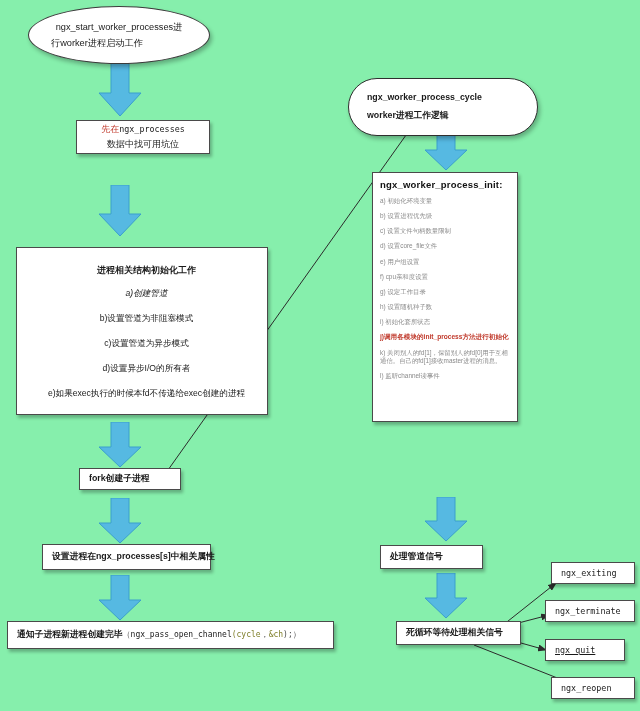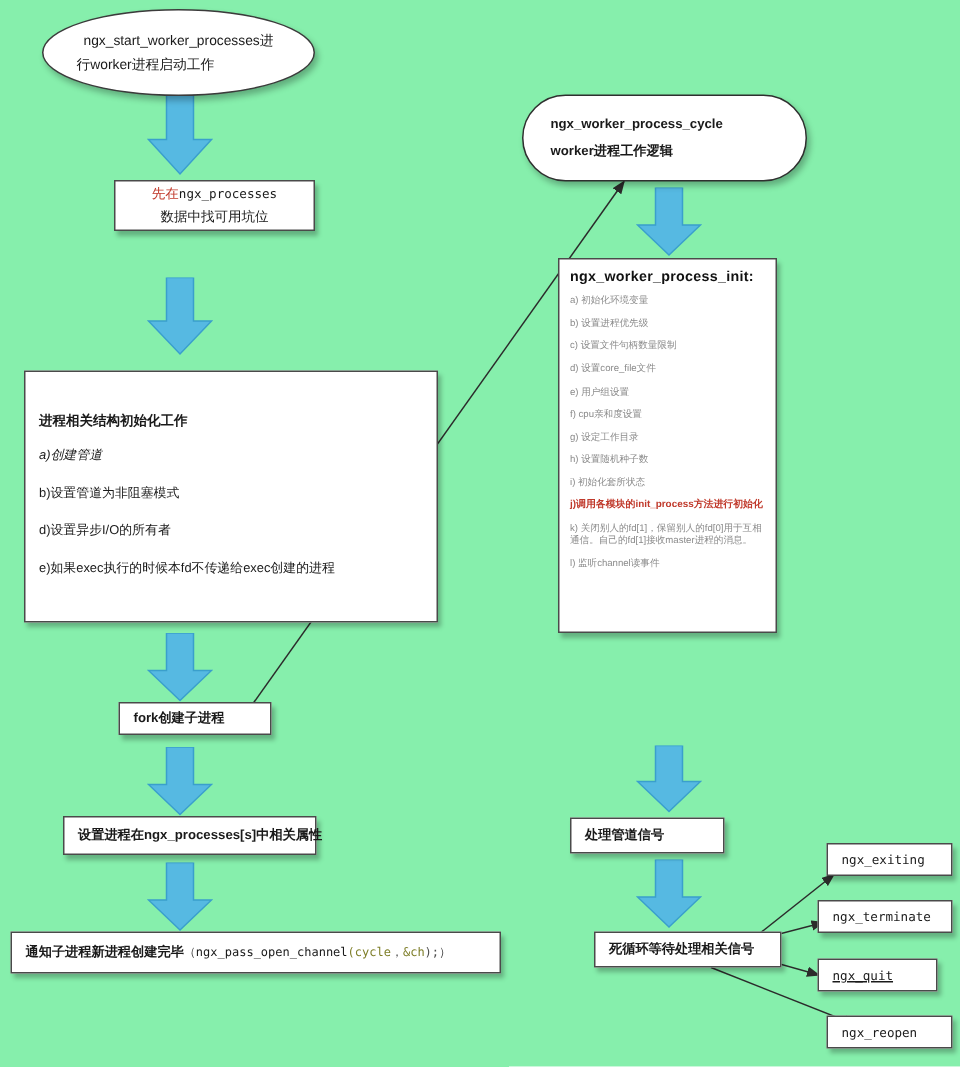--- a/index.html
+++ b/index.html
@@ -158,43 +158,44 @@
     <span class="ln" style="font-size:9.2px; margin-top:3px; align-self:flex-start; margin-left:22px;">行worker进程启动工作</span>
   </div>
 
   <div class="node rect center" id="node-find-slot" style="left:76px; top:120px; width:134px; height:34px;">
     <span class="ln" style="font-size:9px;">
       <span class="red">先在</span><span class="mono" style="font-size:8.4px;">ngx_processes</span>
     </span>
     <span class="ln" style="font-size:9px; margin-top:2px;">数据中找可用坑位</span>
   </div>
 
-  <div class="node rect padl" id="node-proc-init" style="left:16px; top:247px; width:276px; height:168px; padding-top:26px; justify-content:flex-start;">
+  <div class="node rect padl" id="node-proc-init" style="left:16px; top:247px; width:252px; height:168px; padding-top:16px; justify-content:flex-start;align-items:center;">
     <span class="ln bold" style="font-size:9px; margin-bottom:11px;">进程相关结构初始化工作</span>
     <span class="ln" style="font-size:8.6px; margin-bottom:13px;font-style:italic;">a)创建管道</span>
     <span class="ln" style="font-size:8.6px; margin-bottom:13px;">b)设置管道为非阻塞模式</span>
+    <span class="ln" style="font-size:8.6px; margin-bottom:13px;">c)设置管道为异步模式</span>
     <span class="ln" style="font-size:8.6px; margin-bottom:13px;">d)设置异步I/O的所有者</span>
     <span class="ln" style="font-size:8.6px;">e)如果exec执行的时候本fd不传递给exec创建的进程</span>
   </div>
 
   <div class="node rect padl" id="node-fork" style="left:79px; top:468px; width:102px; height:22px;">
     <span class="ln bold" style="font-size:8.8px;">fork创建子进程</span>
   </div>
 
   <div class="node rect padl" id="node-set-attr" style="left:42px; top:544px; width:169px; height:26px;">
     <span class="ln bold" style="font-size:8.8px;">设置进程在ngx_processes[s]中相关属性</span>
   </div>
 
   <div class="node rect padl" id="node-notify" style="left:7px; top:621px; width:327px; height:28px;">
     <span class="ln" style="font-size:8.8px;">
       <span class="bold">通知子进程新进程创建完毕</span><span class="mono gray" style="font-size:8px;">（</span><span class="mono" style="font-size:8px;">ngx_pass_open_channel</span><span class="mono olive" style="font-size:8px;">(cycle</span><span class="mono gray" style="font-size:8px;">，</span><span class="mono olive" style="font-size:8px;">&amp;ch</span><span class="mono gray" style="font-size:8px;">);）</span>
     </span>
   </div>
 
-  <div class="node stadium" id="node-worker-cycle" style="left:348px; top:63px; width:190px; height:58px;">
+  <div class="node stadium" id="node-worker-cycle" style="left:348px; top:78px; width:190px; height:58px;">
     <span class="ln bold" style="font-size:8.8px;">ngx_worker_process_cycle</span>
     <span class="ln bold" style="font-size:8.8px; margin-top:8px;">worker进程工作逻辑</span>
   </div>
 
   <div class="node rect" id="node-worker-init" style="left:372px; top:172px; width:146px; height:250px;">
     <div class="title">ngx_worker_process_init:</div>
     <div class="item">a) 初始化环境变量</div>
     <div class="item">b) 设置进程优先级</div>
     <div class="item">c) 设置文件句柄数量限制</div>
     <div class="item">d) 设置core_file文件</div>

